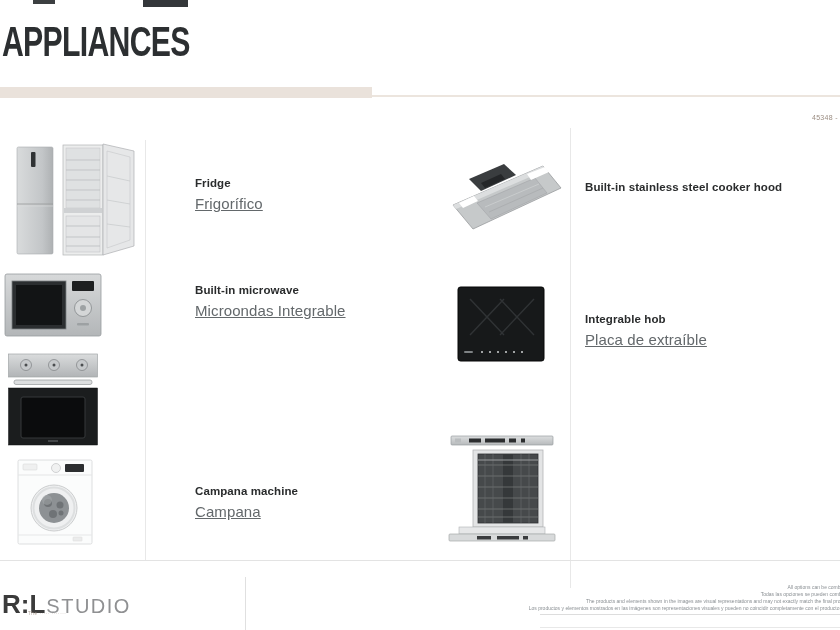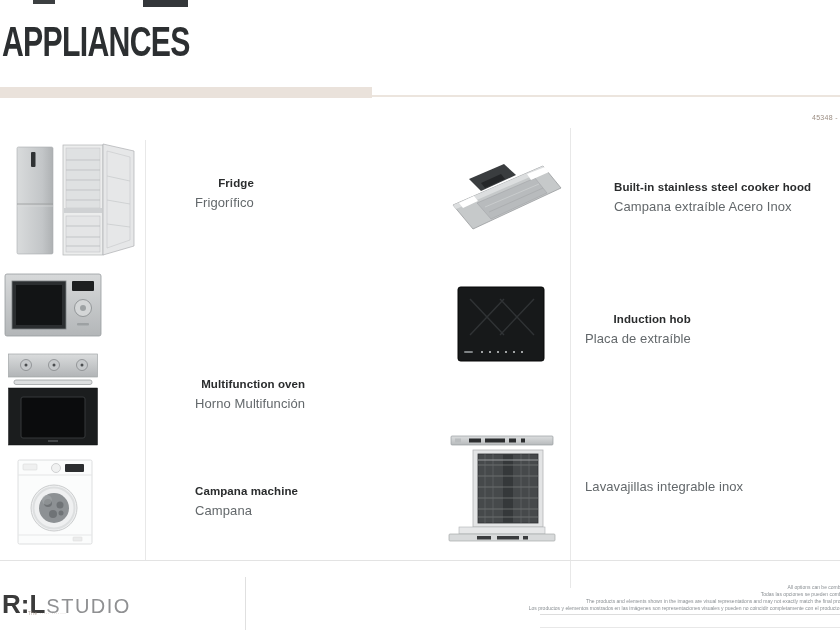--- a/index.html
+++ b/index.html
@@ -16,22 +16,22 @@
   .ref-code{top:114px;right:-5px;font-size:7px;color:#9b8d82;letter-spacing:.3px;}
   
   .art1{left:33px;top:0;width:22px;height:4px;background:#3c3f41;}
   .art2{left:143px;top:0;width:45px;height:7px;background:#34373a;}
   
   .vline{width:1px;background:#e8e8e8;}
   .v1{left:145px;top:140px;height:420px;}
   .v2{left:570px;top:128px;height:460px;}
   .bottom-rule{left:0;top:560px;width:840px;height:1px;background:#e3e3e3;}
   
-  .plabel .en{font-size:11.5px;font-weight:700;color:#2a2c2d;letter-spacing:.1px;text-align:right;}
-  .plabel .es{font-size:13px;color:#63686b;margin-top:6px;letter-spacing:.1px;}
+  .plabel .en{font-size:11.5px;font-weight:700;color:#2a2c2d;letter-spacing:.1px;}
+  .plabel .es{font-size:15px;color:#63686b;margin-top:6px;letter-spacing:.1px;text-decoration:underline;}
   
   .logo{left:2px;top:589px;white-space:nowrap;}
   .logo .bold{font-size:26px;font-weight:800;color:#3b3b3b;letter-spacing:0;}
   .logo .light{font-size:20px;font-weight:300;color:#8f9092;letter-spacing:1.5px;margin-left:1px;}
   .tagline{left:28px;top:611px;font-size:4.5px;color:#a89a90;letter-spacing:.6px;}
   .foot-vline{left:245px;top:577px;width:1px;height:53px;background:#e0e0e0;}
   .disclaimer{top:584px;right:-10px;width:620px;text-align:right;font-size:5px;
               line-height:7px;color:#8a8f93;white-space:nowrap;}
   .disc-underline{top:614px;left:540px;width:300px;height:1px;background:#dddddd;}
   .disc-bottomline{top:627px;left:540px;width:300px;height:1px;background:#e8e8e8;}
@@ -146,23 +146,23 @@
       <circle cx="32" cy="45" r="5" fill="#a6a9ab" opacity="0.55"></circle>
       <line x1="3" y1="80" x2="77" y2="80" stroke="#e6e7e8" stroke-width="1"></line>
       <rect x="58" y="82" width="9" height="4" rx="0.5" fill="#ebecec" stroke="#d8dada" stroke-width="0.5"></rect>
     </svg>
   </div>
 
   <div class="abs plabel" style="left:195px;top:177px;">
     <div class="en">Fridge</div>
     <div class="es">Frigorífico</div>
   </div>
-  <div class="abs plabel" style="left:195px;top:378px;">
-    <div class="en">Multifunction oven</div>
-    <div class="es">Horno Multifunción</div>
+  <div class="abs plabel" style="left:195px;top:284px;">
+    <div class="en">Built-in microwave</div>
+    <div class="es">Microondas Integrable</div>
   </div>
   <div class="abs plabel" style="left:195px;top:485px;">
     <div class="en">Campana machine</div>
     <div class="es">Campana</div>
   </div>
 
   <div class="abs" style="left:447px;top:155px;">
     <svg width="118" height="76" viewBox="0 0 118 76">
       <polygon points="6,50 96,11 114,33 26,74" fill="#c6c9ca" stroke="#999c9e" stroke-width="0.8"></polygon>
       <polygon points="6,50 96,11 99,15 9,54" fill="#dcdedf"></polygon>
@@ -230,30 +230,28 @@
       </g>
       <line x1="31" y1="31" x2="91" y2="31" stroke="#9b9ea0" stroke-width="1"></line>
       <rect x="12" y="98" width="86" height="7" fill="#e6e7e8" stroke="#b0b2b4" stroke-width="0.6"></rect>
       <rect x="2" y="105" width="106" height="7" rx="1" fill="#d8dadb" stroke="#a7a9ab" stroke-width="0.7"></rect>
       <rect x="30" y="107" width="14" height="3.5" fill="#3a3c3e"></rect>
       <rect x="50" y="107" width="22" height="3.5" fill="#3a3c3e"></rect>
       <rect x="76" y="107" width="5" height="3.5" fill="#3a3c3e"></rect>
     </svg>
   </div>
 
-  <div class="abs plabel" style="left:585px;top:181px;margin-left:29px;">
+  <div class="abs plabel" style="left:585px;top:181px;">
     <div class="en">Built-in stainless steel cooker hood</div>
-    <div class="es">Campana extraíble Acero Inox</div>
   </div>
   <div class="abs plabel" style="left:585px;top:313px;">
-    <div class="en">Induction hob</div>
+    <div class="en">Integrable hob</div>
     <div class="es">Placa de extraíble</div>
   </div>
   <div class="abs plabel" style="left:585px;top:473px;">
-    <div class="es">Lavavajillas integrable inox</div>
   </div>
 
   <div class="abs logo">
     <span class="bold">R:L</span><span class="light">STUDIO</span>
   </div>
   <div class="abs tagline">The ····· ·······</div>
   <div class="abs foot-vline"></div>
 
   <div class="abs disclaimer">
     <div>All options can be combined</div>

